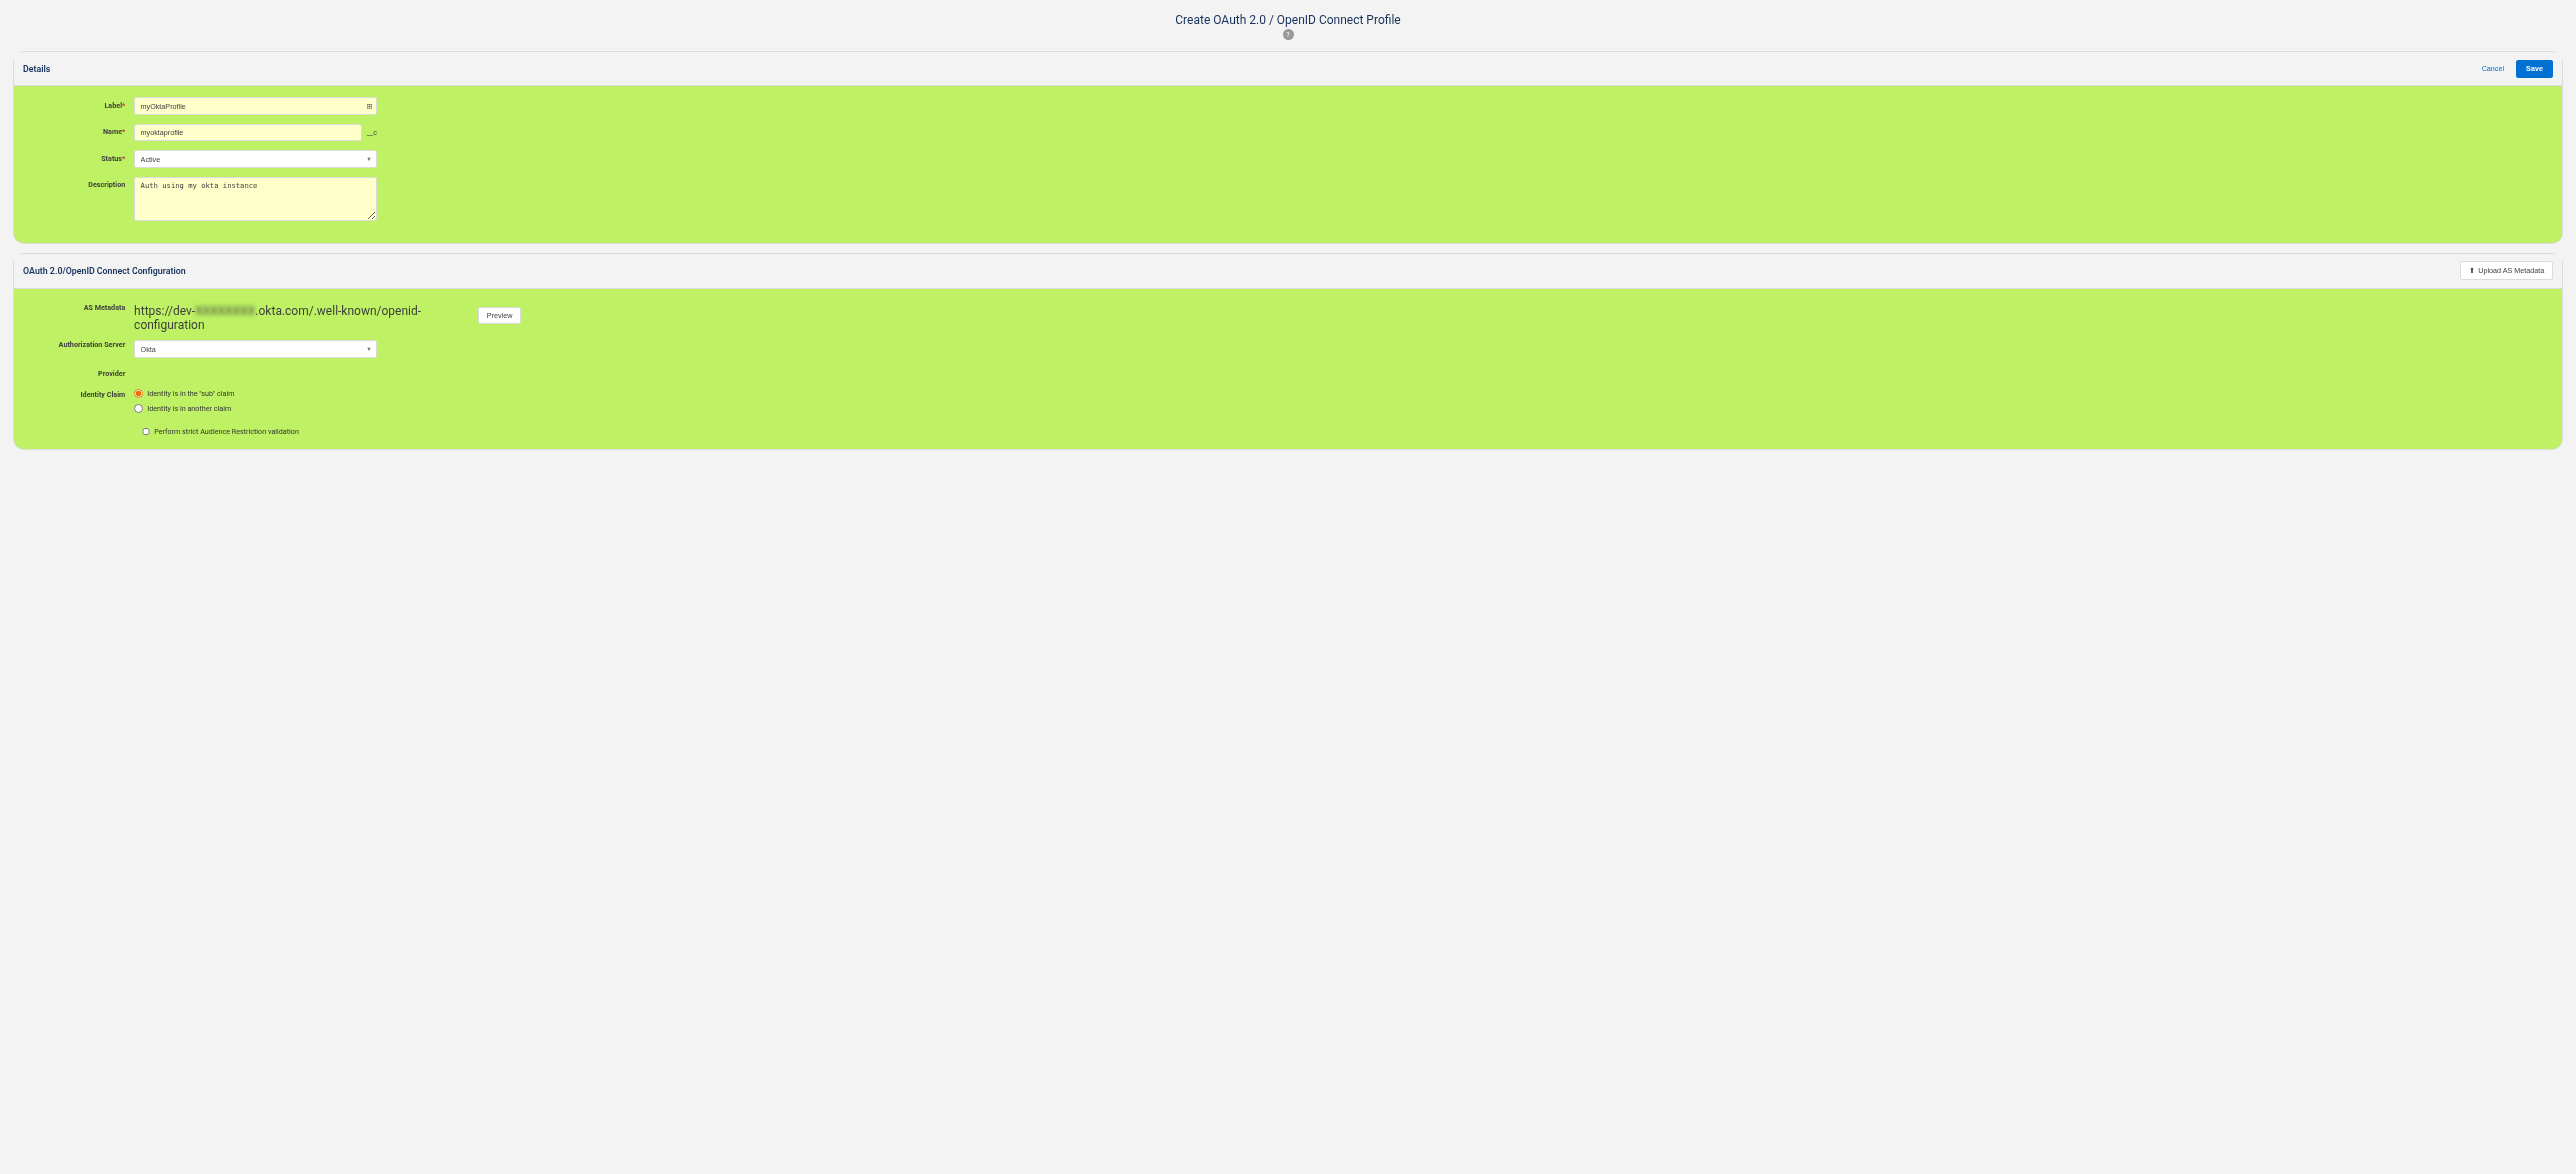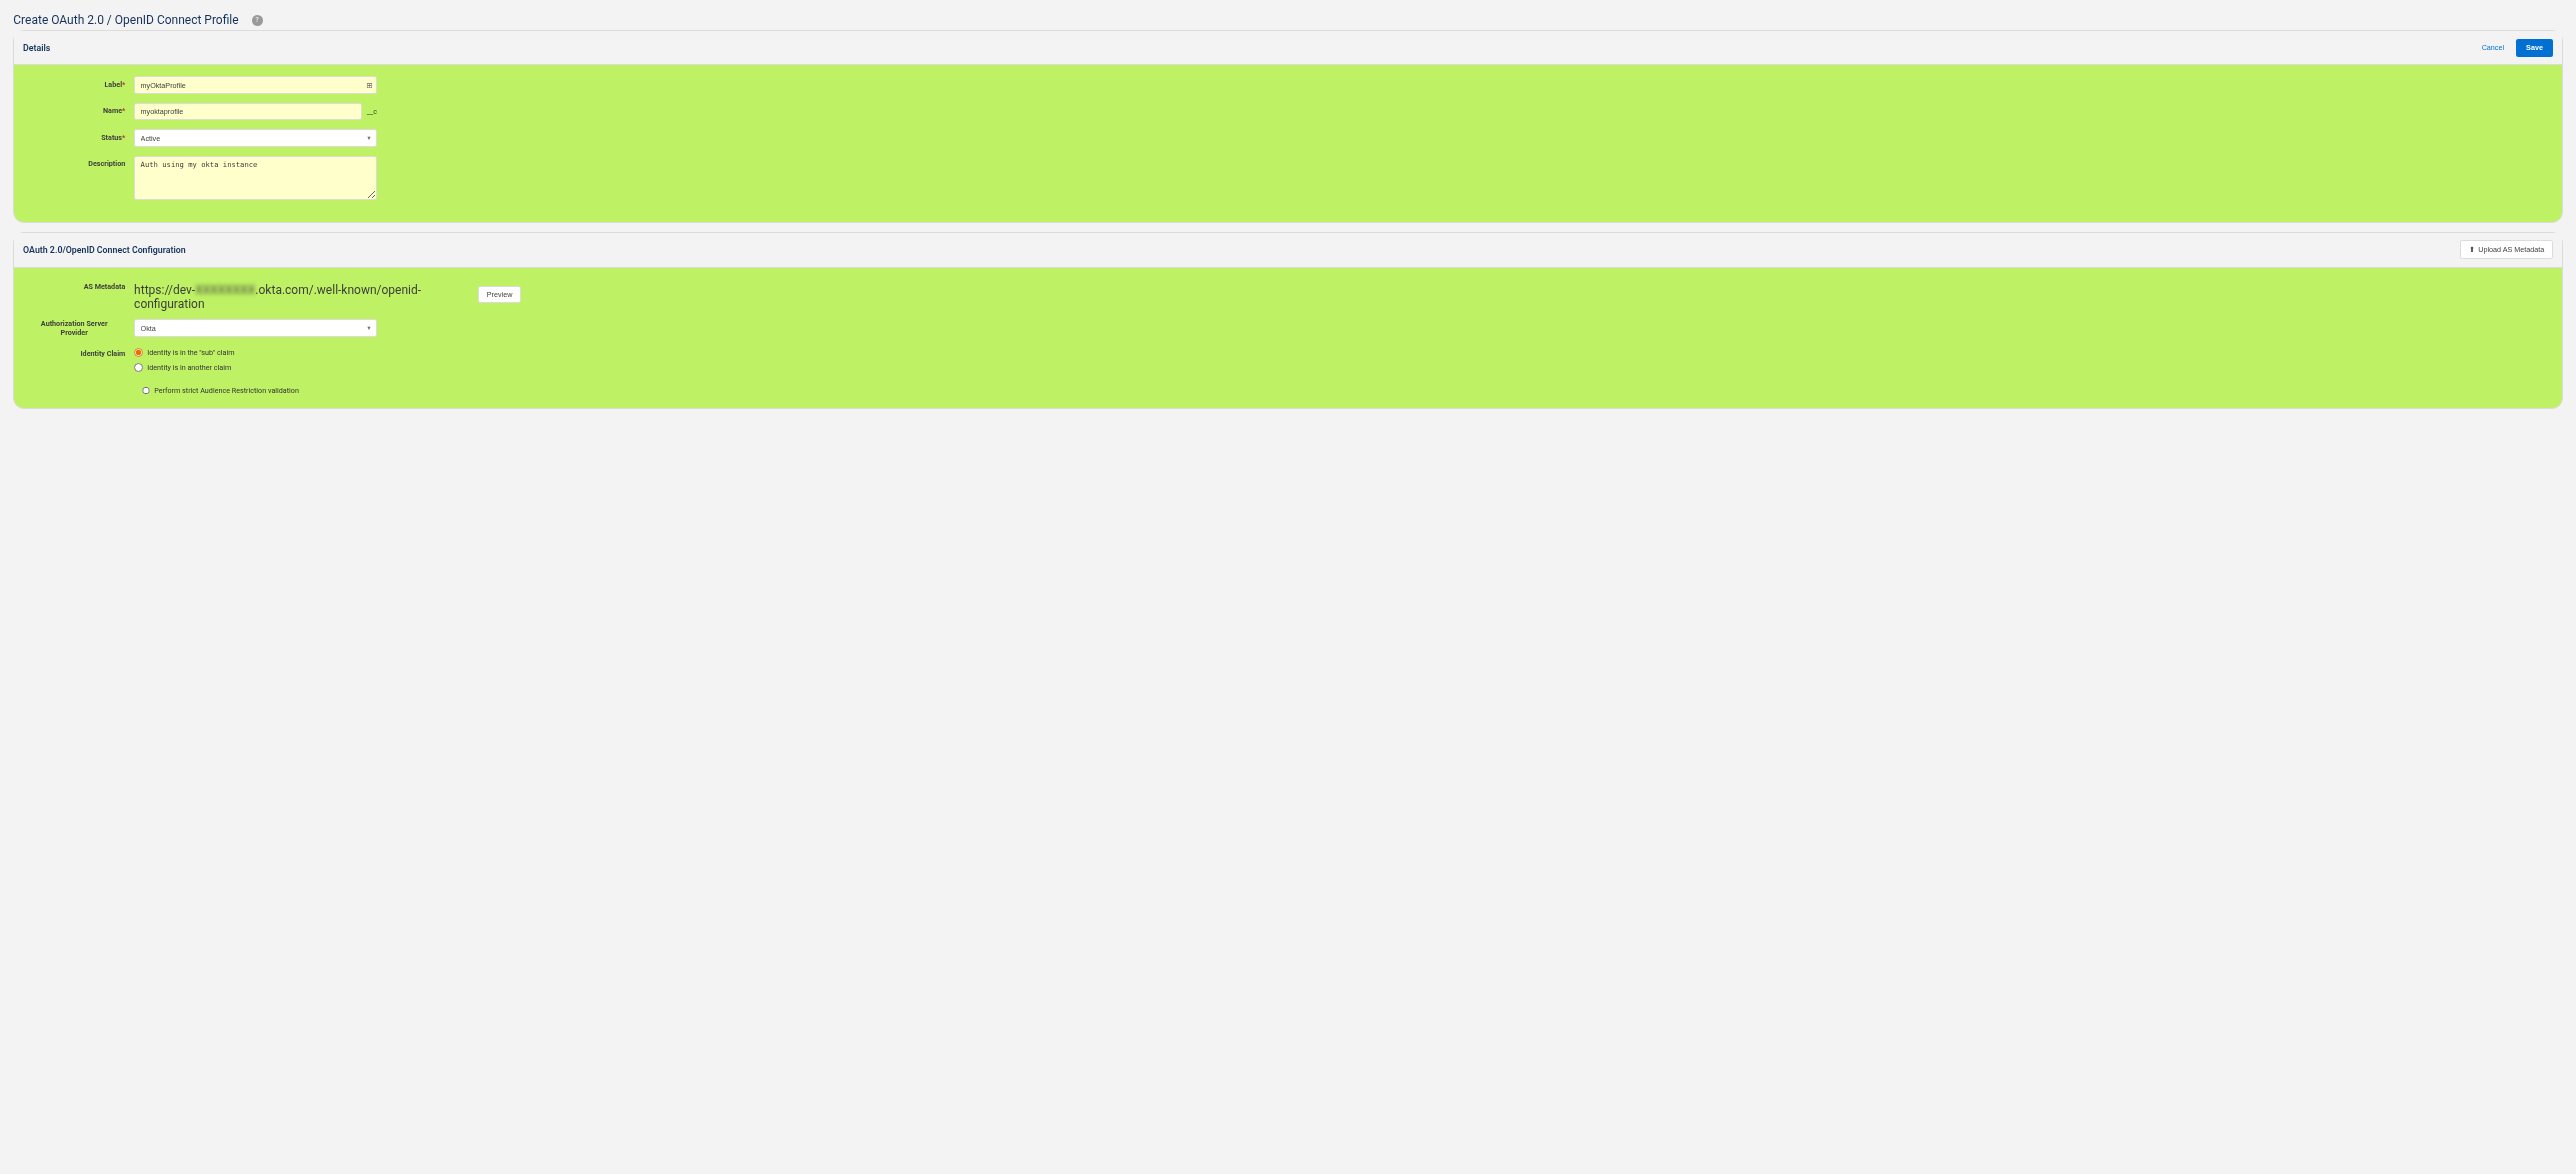--- a/index.html
+++ b/index.html
@@ -6,25 +6,26 @@
     body {
       font-family: -apple-system, BlinkMacSystemFont, "Segoe UI", Roboto, Arial, sans-serif;
       font-size: 7.7px;
       background: #f3f3f3;
       color: #333;
       padding: 13.3px;
     }
     .page-title {
       display: flex;
       align-items: center;
-      gap: 13px;
+      gap: 2px;
       font-size: 12px;
       font-weight: 400;
       color: #16325c;
-      margin-bottom: 3px;
+      margin-bottom: 11px;
+      flex-direction: column;
     }
     .help-icon {
       width: 11px;
       height: 11px;
       border-radius: 50%;
       background: #999;
       color: white;
       font-size: 6.6px;
       display: inline-flex;
       align-items: center;
@@ -312,21 +313,21 @@
       </div>
       <div class="form-control-wrap as-metadata-row" style="max-width:387px; gap:5.5px;">
         <span class="metadata-text">
           <span>https://dev-</span><span class="metadata-blurred">XXXXXXXX</span><span>.okta.com/.well-known/openid-configuration</span>
         </span>
         <button class="btn-preview">Preview</button>
       </div>
     </div>
 
     <div class="form-row">
-      <div class="form-label" style="padding-top:0; display:flex; flex-direction:column; align-items:center; justify-content:center;">
+      <div class="form-label" style="padding-top:0; display:flex; flex-direction:column; align-items:flex-end; justify-content:center;gap:20px;">
         <span>Authorization Server</span>
         <span>Provider</span>
       </div>
       <div class="form-control-wrap">
         <div class="select-wrap">
           <select>
             <option>Okta</option>
             <option>Other</option>
           </select>
         </div>

